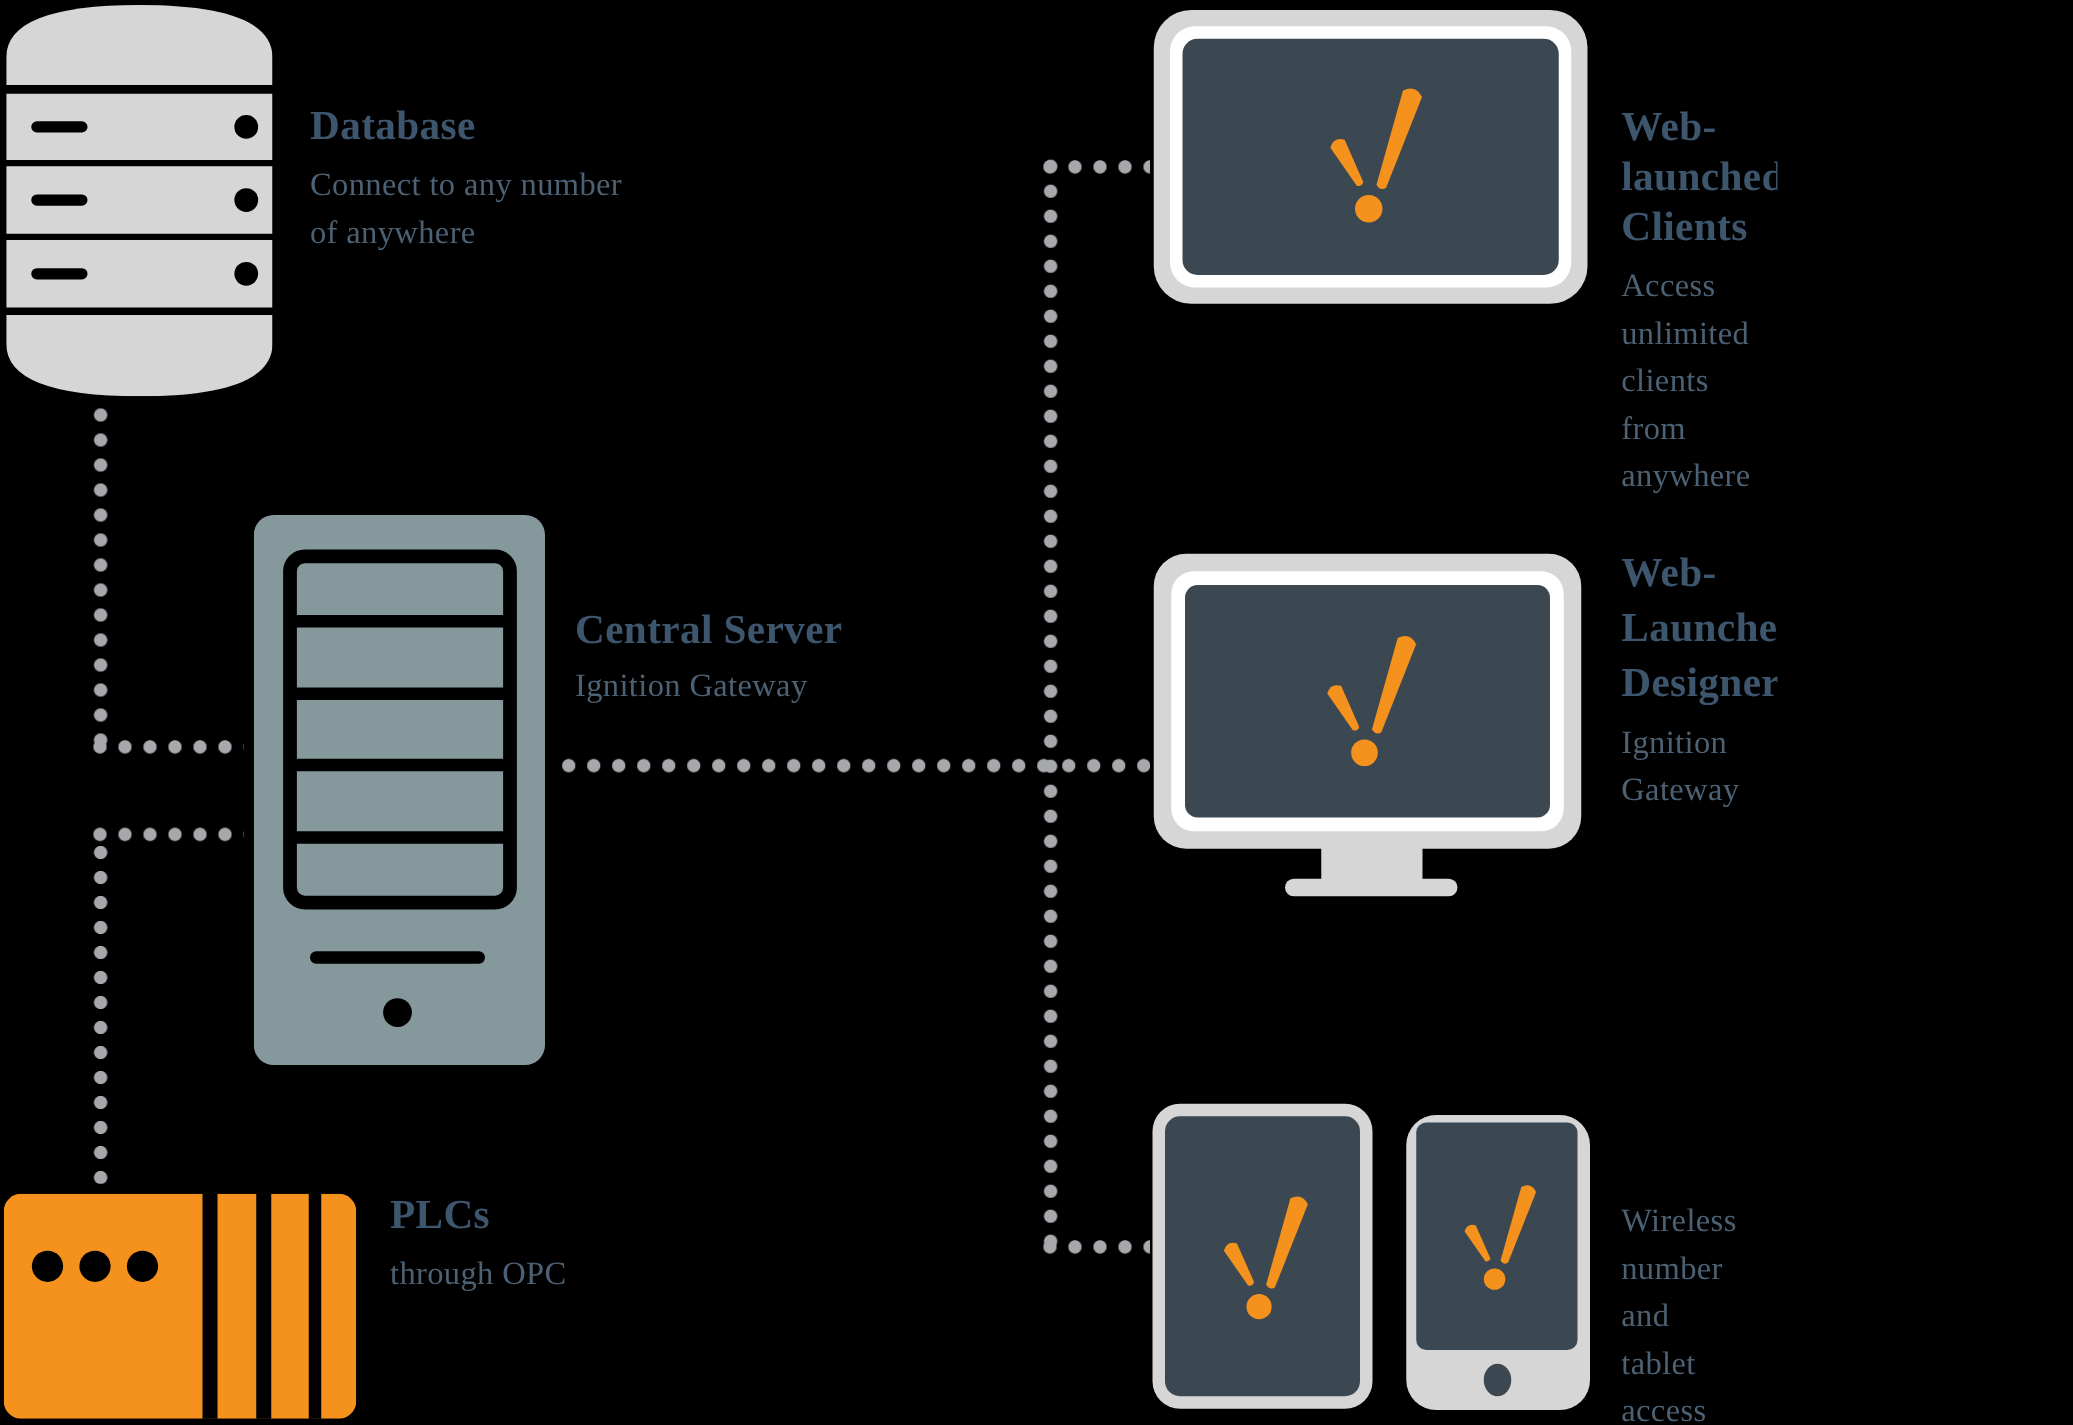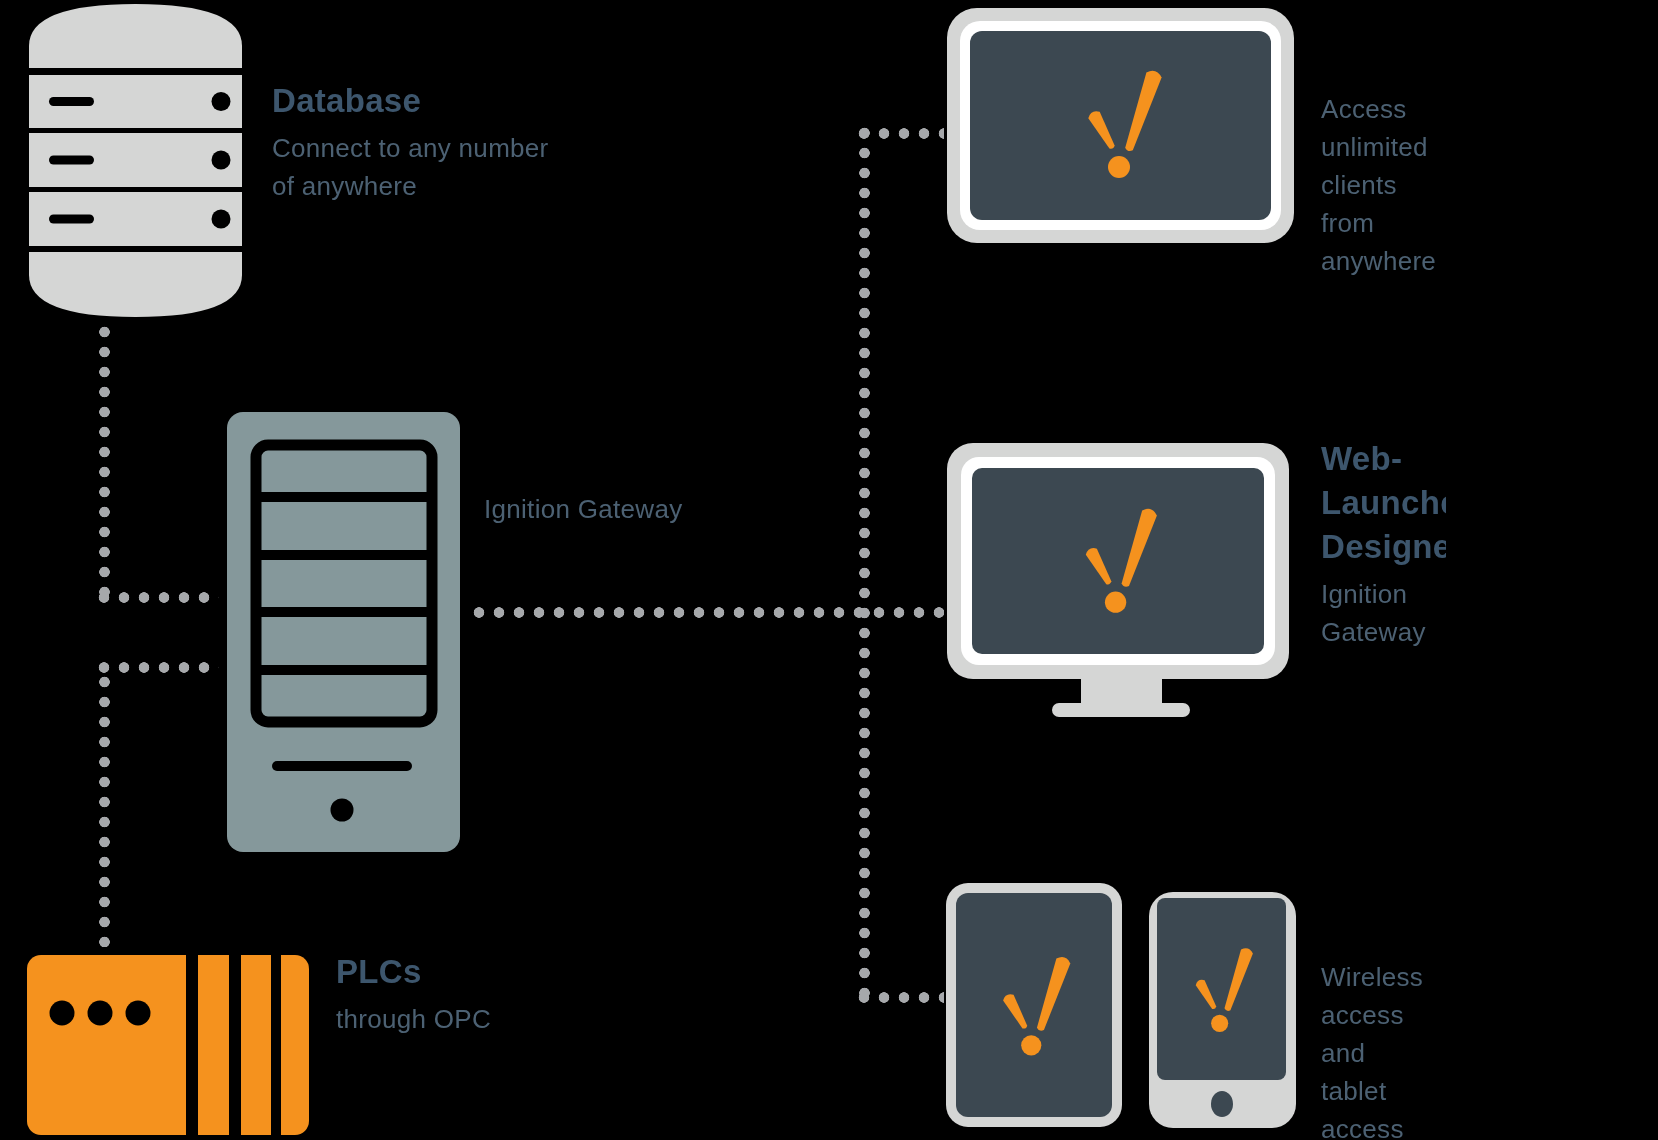--- a/index.html
+++ b/index.html
@@ -1,17 +1,17 @@
 <!DOCTYPE html>
 <html style="--c-background: #000000; --c-orange: #f5921e; --c-light-gray: #d5d6d5; --c-sage: #85989b; --c-screen-dark: #3c4851; --c-white: #ffffff; --c-dot: #a6a8ab; --c-title: #3d566d; --c-body: #4c6173; --c-icon-stroke: #000000;"><head>
 <meta charset="utf-8">
 <style>
   html,body{margin:0;padding:0;background:#000;}
   .stage{position:relative;width:1422px;height:1140px;background:var(--c-background,#000);
-         font-family:Liberation Sans, sans-serif;overflow:hidden;margin-left:24px;}
+         font-family:Liberation Serif, serif;overflow:hidden;}
   .abs{position:absolute;}
 
   
   .dots-h{position:absolute;height:11px;
     background-image:radial-gradient(circle, var(--c-dot) 5px, transparent 5.6px);
     background-size:20px 11px;background-repeat:repeat-x;background-position:left center;}
   .dots-v{position:absolute;width:11px;
     background-image:radial-gradient(circle, var(--c-dot) 5px, transparent 5.6px);
     background-size:11px 20px;background-repeat:repeat-y;background-position:center top;}
 
@@ -82,20 +82,21 @@
     <rect x="29" y="33" width="176" height="277" rx="12" fill="none" stroke="var(--c-icon-stroke)" stroke-width="11"></rect>
     <line x1="26" y1="85" x2="208" y2="85" stroke="var(--c-icon-stroke)" stroke-width="10"></line>
     <line x1="26" y1="143" x2="208" y2="143" stroke="var(--c-icon-stroke)" stroke-width="10"></line>
     <line x1="26" y1="200" x2="208" y2="200" stroke="var(--c-icon-stroke)" stroke-width="10"></line>
     <line x1="26" y1="258" x2="208" y2="258" stroke="var(--c-icon-stroke)" stroke-width="10"></line>
     <rect x="45" y="349" width="140" height="10" rx="5" fill="var(--c-icon-stroke)"></rect>
     <circle cx="115" cy="398" r="11.5" fill="var(--c-icon-stroke)"></circle>
   </svg>
 
   <div class="label" style="left:460px;top:484px">
+    <div class="title">Central Server</div>
     <div class="desc" style="margin-top:6px">Ignition Gateway</div>
   </div>
 
   <svg class="abs" style="left:3px;top:955px" width="282" height="180" viewBox="0 0 282 180">
     <rect x="0" y="0" width="282" height="180" rx="14" fill="var(--c-orange)"></rect>
     <rect x="159" y="-2" width="12" height="184" fill="var(--c-icon-stroke)"></rect>
     <rect x="202" y="-2" width="12" height="184" fill="var(--c-icon-stroke)"></rect>
     <rect x="244" y="-2" width="10" height="184" fill="var(--c-icon-stroke)"></rect>
     <circle cx="35" cy="58" r="12.5" fill="var(--c-icon-stroke)"></circle>
     <circle cx="73" cy="58" r="12.5" fill="var(--c-icon-stroke)"></circle>
@@ -112,20 +113,21 @@
   <div>
     <div class="shell" style="left:923px;top:8px;width:347px;height:235px;border-radius:30px"></div>
     <div class="layer" style="left:936px;top:21px;width:321px;height:209px;border-radius:20px;background:var(--c-white)"></div>
     <div class="layer" style="left:946px;top:31px;width:301px;height:189px;border-radius:12px;background:var(--c-screen-dark)"></div>
     <svg class="abs" style="left:1048px;top:63px" width="100" height="120">
       <use href="#ig-check"></use>
     </svg>
   </div>
 
   <div class="label" style="left:1297px;top:82px">
+    <div class="title">Web-launched Clients</div>
     <div class="desc">
       <div>Access unlimited clients</div>
       <div>from anywhere</div>
     </div>
   </div>
 
   <div>
     <div class="shell" style="left:1057px;top:670px;width:81px;height:40px"></div>
     <div class="shell" style="left:1028px;top:703px;width:138px;height:14px;border-radius:7px"></div>
     <div class="shell" style="left:923px;top:443px;width:342px;height:236px;border-radius:26px"></div>
@@ -155,18 +157,18 @@
     <div class="shell" style="left:1125px;top:892px;width:147px;height:236px;border-radius:24px"></div>
     <div class="layer" style="left:1133px;top:898px;width:129px;height:182px;border-radius:8px;background:var(--c-screen-dark)"></div>
     <div class="layer" style="left:1187px;top:1091px;width:22px;height:26px;border-radius:50%;background:var(--c-screen-dark)"></div>
     <svg class="abs" style="left:1159px;top:942px" width="78" height="94">
       <use href="#ig-check"></use>
     </svg>
   </div>
 
   <div class="label" style="left:1297px;top:950px">
     <div class="desc">
-      <div>Wireless access and</div>
+      <div>Wireless number and</div>
       <div>tablet access</div>
     </div>
   </div>
 
 </div>
 
 </body></html>

